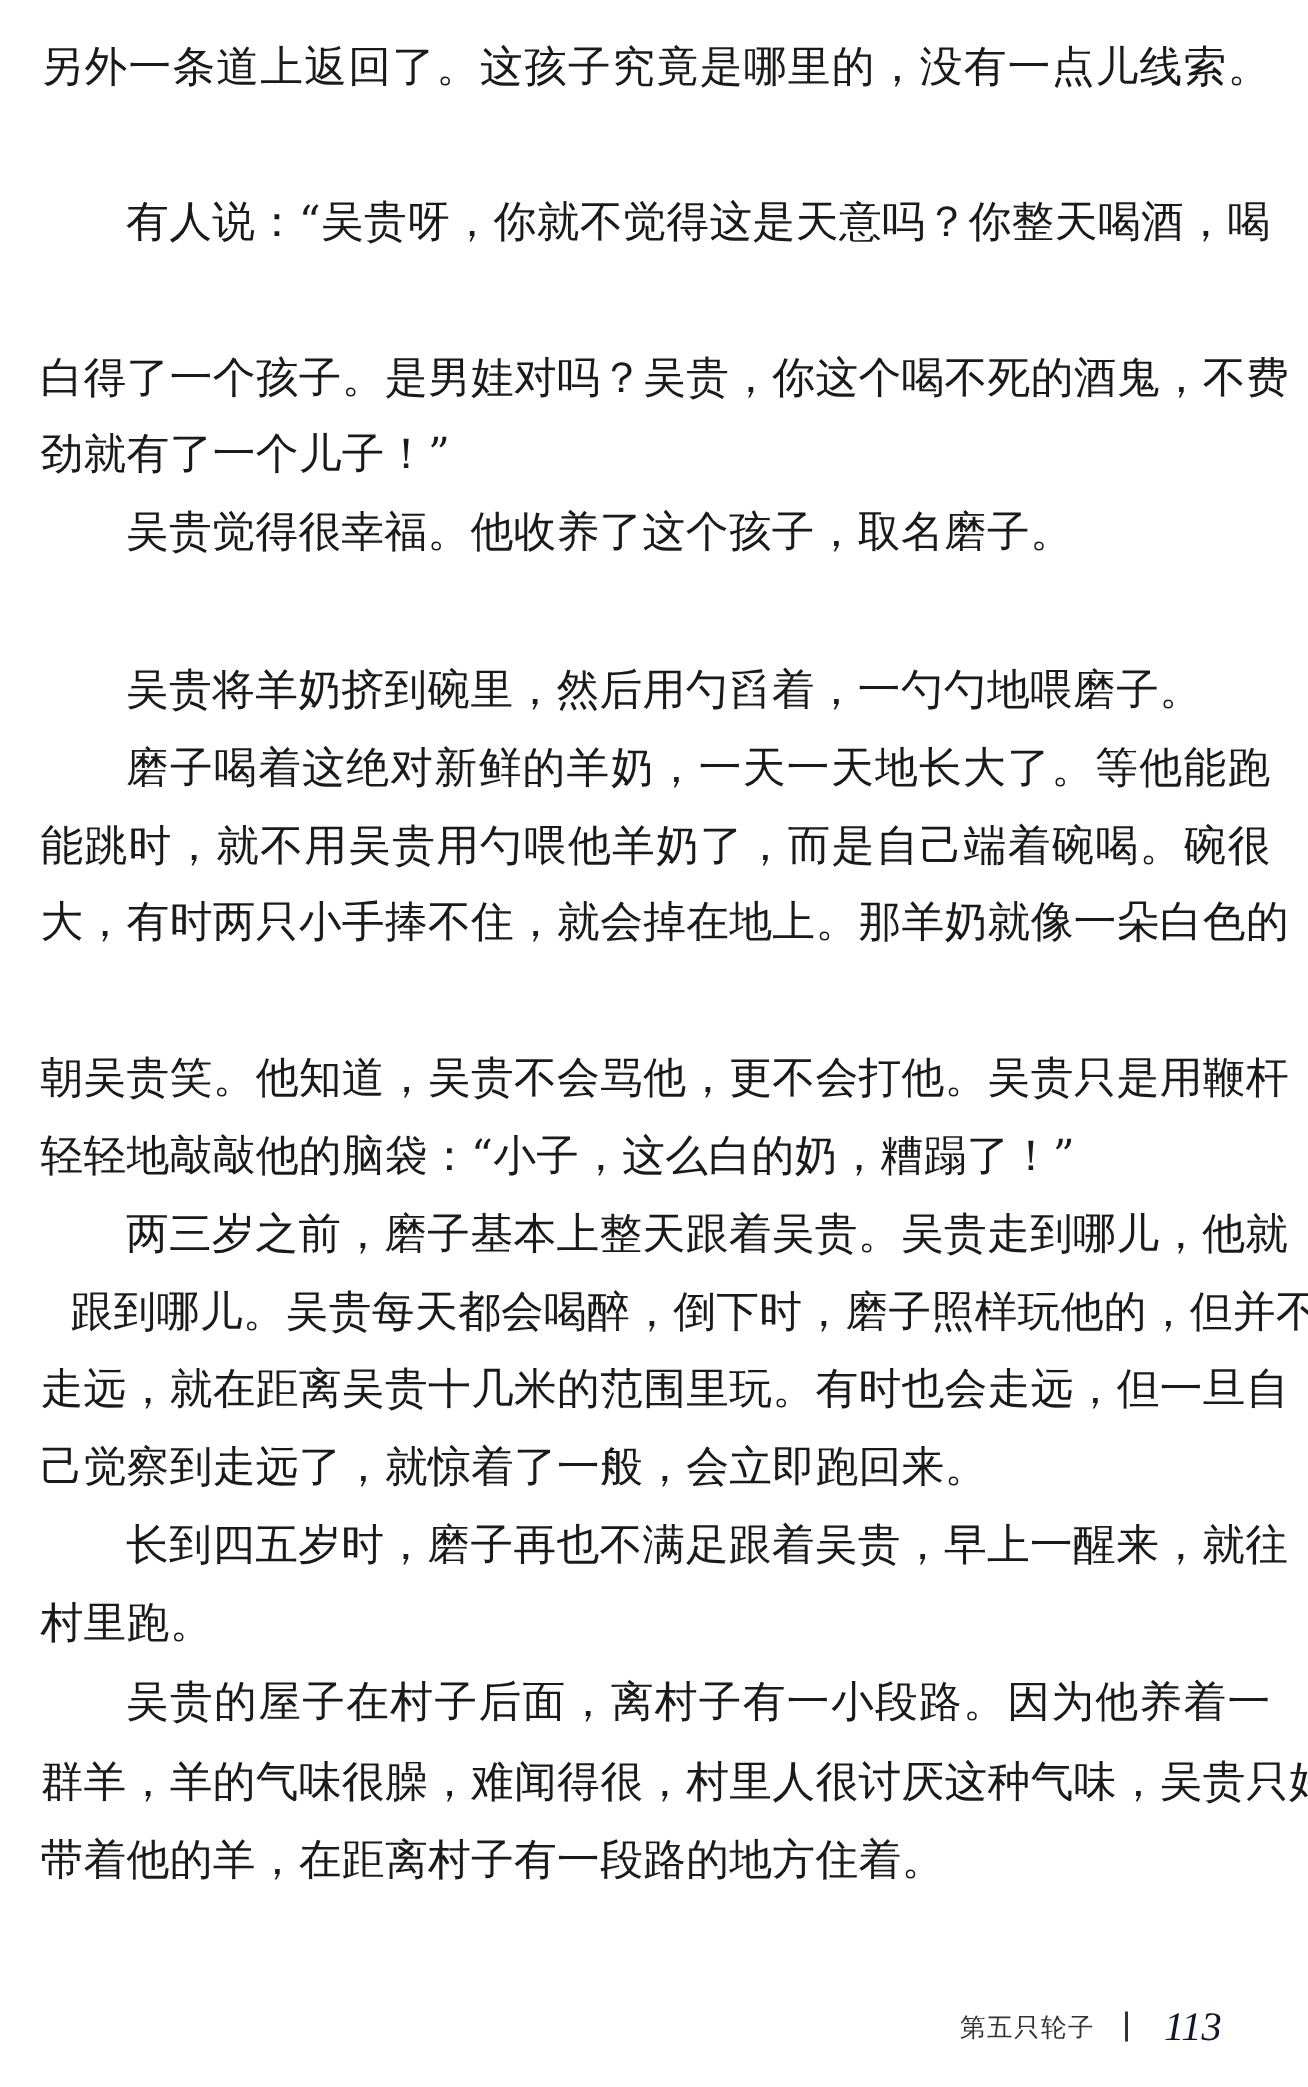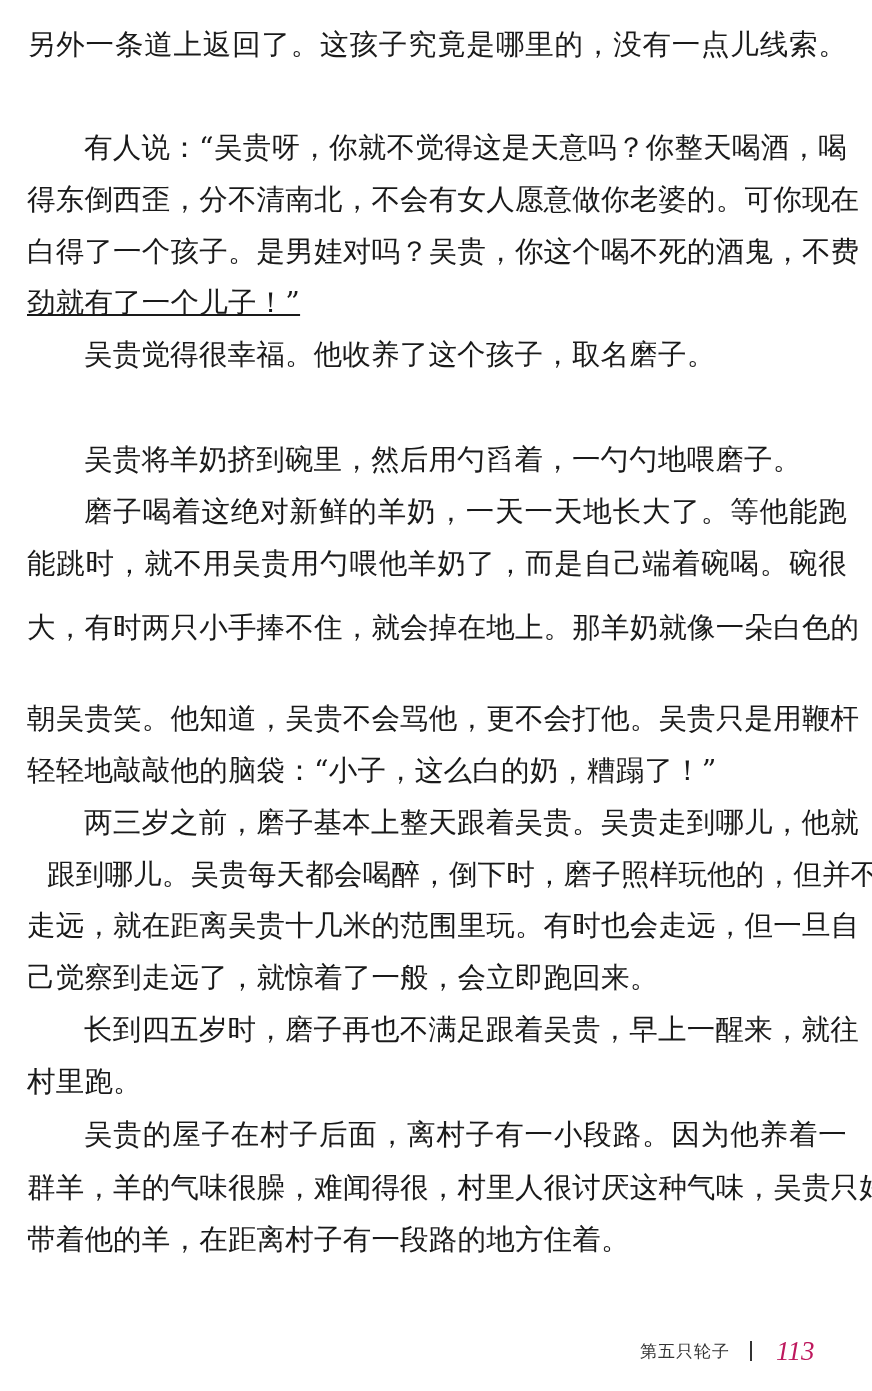--- a/index.html
+++ b/index.html
@@ -58,43 +58,42 @@
     display: inline-block;
     width: 2px;
     height: 20px;
     background: #333333;
     margin: 0 24px 0 20px;
   }
   .footer .pageno {
     font-family: "Liberation Serif", "DejaVu Serif", serif;
     font-style: italic;
     font-size: 27px;
-    color: #be185d;
+    color: #0f172a;
   }
 </style>
 </head>
 <body>
 
 <div class="page">
 
   <div class="line" style="top:25px;">另外一条道上返回了。这孩子究竟是哪里的，没有一点儿线索。</div>
 
 
   <div class="line indent" style="top:128px;">有人说：“吴贵呀，你就不觉得这是天意吗？你整天喝酒，喝</div>
-  <div class="line" style="top:180px;">得东倒西歪，分不清南北，不会有女人愿意做你老婆的。可你现在</div>
   <div class="line" style="top:232px;">白得了一个孩子。是男娃对吗？吴贵，你这个喝不死的酒鬼，不费</div>
-  <div class="line last" style="top:283px;text-decoration:underline;">劲就有了一个儿子！”</div>
+  <div class="line last" style="top:283px;">劲就有了一个儿子！”</div>
 
   <div class="line indent last" style="top:335px;">吴贵觉得很幸福。他收养了这个孩子，取名磨子。</div>
 
   <div class="line indent last" style="top:440px;">吴贵将羊奶挤到碗里，然后用勺舀着，一勺勺地喂磨子。</div>
 
   <div class="line indent" style="top:492px;">磨子喝着这绝对新鲜的羊奶，一天一天地长大了。等他能跑</div>
   <div class="line" style="top:544px;">能跳时，就不用吴贵用勺喂他羊奶了，而是自己端着碗喝。碗很</div>
-  <div class="line" style="top:610px;font-family:Liberation Mono, monospace;">大，有时两只小手捧不住，就会掉在地上。那羊奶就像一朵白色的</div>
+  <div class="line" style="top:595px;">大，有时两只小手捧不住，就会掉在地上。那羊奶就像一朵白色的</div>
   <div class="line" style="top:699px;">朝吴贵笑。他知道，吴贵不会骂他，更不会打他。吴贵只是用鞭杆</div>
   <div class="line last" style="top:751px;">轻轻地敲敲他的脑袋：“小子，这么白的奶，糟蹋了！”</div>
 
   <div class="line indent" style="top:803px;">两三岁之前，磨子基本上整天跟着吴贵。吴贵走到哪儿，他就</div>
   <div class="line" style="top:855px;margin-left:20px;">跟到哪儿。吴贵每天都会喝醉，倒下时，磨子照样玩他的，但并不</div>
   <div class="line" style="top:906px;">走远，就在距离吴贵十几米的范围里玩。有时也会走远，但一旦自</div>
   <div class="line last" style="top:958px;">己觉察到走远了，就惊着了一般，会立即跑回来。</div>
 
   <div class="line indent" style="top:1010px;">长到四五岁时，磨子再也不满足跟着吴贵，早上一醒来，就往</div>
   <div class="line last" style="top:1062px;">村里跑。</div>

